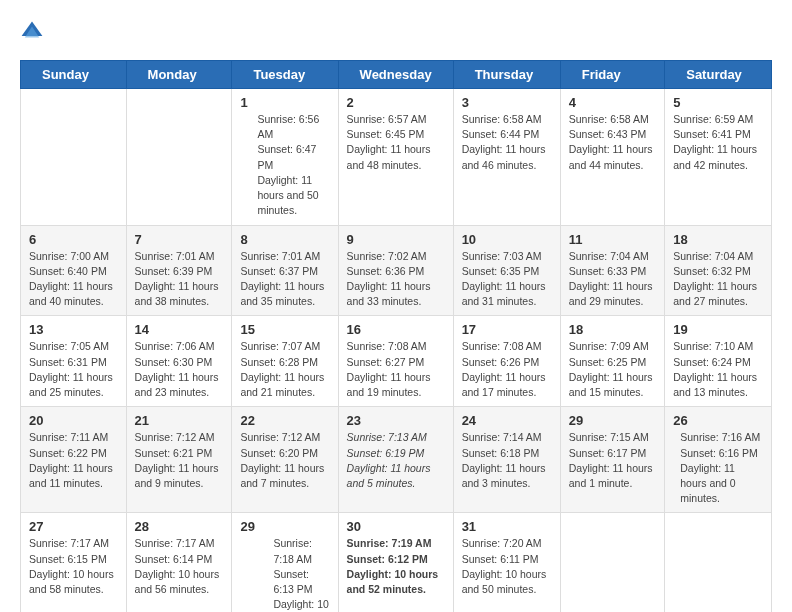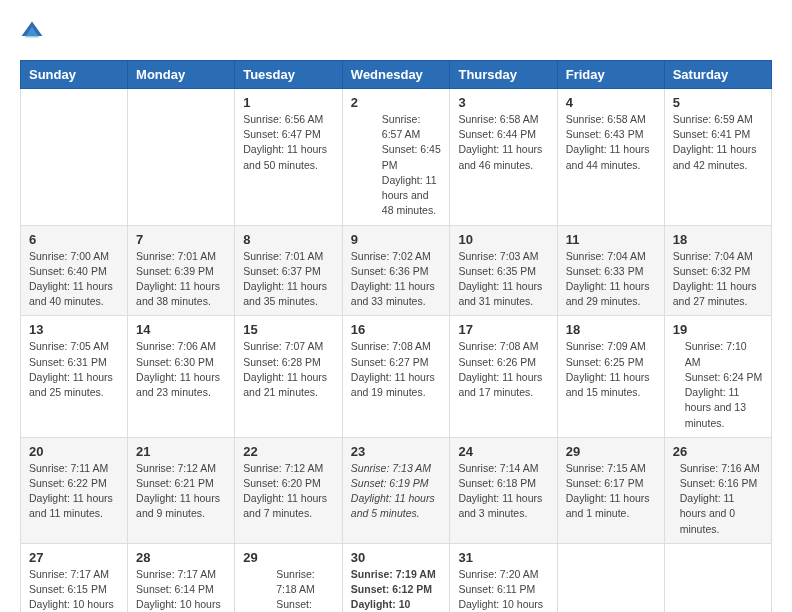--- a/index.html
+++ b/index.html
@@ -49,21 +49,21 @@
     }
     .calendar {
       width: 100%;
       border-collapse: collapse;
       font-size: 11px;
     }
     .calendar thead th {
       background-color: #2a6db5;
       color: #fff;
       text-align: left;
-      padding: 6px 8px;
+      padding: 6px 21px;
       font-size: 13px;
       font-weight: bold;
       border: 1px solid #1a5da5;
     }
     .calendar tbody td {
       vertical-align: top;
       padding: 6px 8px;
       border: 1px solid #ddd;
       width: 108px;
       min-height: 80px;
@@ -117,27 +117,27 @@
         <th>Friday</th>
         <th>Saturday</th>
       </tr>
   </thead>
   <tbody id="calendar-body">
   <tr>
         <td class="empty-cell"></td>
         <td class="empty-cell"></td>
         <td>
           <span class="day-number">1</span>
-          <div class="day-info" style="white-space: pre-line;">Sunrise: 6:56 AM
+          <div class="day-info" style="white-space: pre-line; margin-left: 17px;">Sunrise: 6:56 AM
 Sunset: 6:47 PM
 Daylight: 11 hours and 50 minutes.</div>
         </td>
         <td>
           <span class="day-number">2</span>
-          <div class="day-info" style="white-space: pre-line; margin-left: 31px;">Sunrise: 6:57 AM
+          <div class="day-info" style="white-space: pre-line;">Sunrise: 6:57 AM
 Sunset: 6:45 PM
 Daylight: 11 hours and 48 minutes.</div>
         </td>
         <td>
           <span class="day-number">3</span>
           <div class="day-info" style="white-space: pre-line;">Sunrise: 6:58 AM
 Sunset: 6:44 PM
 Daylight: 11 hours and 46 minutes.</div>
         </td>
         <td>
@@ -229,21 +229,21 @@
 Daylight: 11 hours and 17 minutes.</div>
         </td>
         <td>
           <span class="day-number">18</span>
           <div class="day-info" style="white-space: pre-line;">Sunrise: 7:09 AM
 Sunset: 6:25 PM
 Daylight: 11 hours and 15 minutes.</div>
         </td>
         <td>
           <span class="day-number">19</span>
-          <div class="day-info" style="white-space: pre-line; margin-left: 12px;">Sunrise: 7:10 AM
+          <div class="day-info" style="white-space: pre-line;">Sunrise: 7:10 AM
 Sunset: 6:24 PM
 Daylight: 11 hours and 13 minutes.</div>
         </td>
       </tr>
       <tr>
         <td>
           <span class="day-number">20</span>
           <div class="day-info" style="white-space: pre-line;">Sunrise: 7:11 AM
 Sunset: 6:22 PM
 Daylight: 11 hours and 11 minutes.</div>

